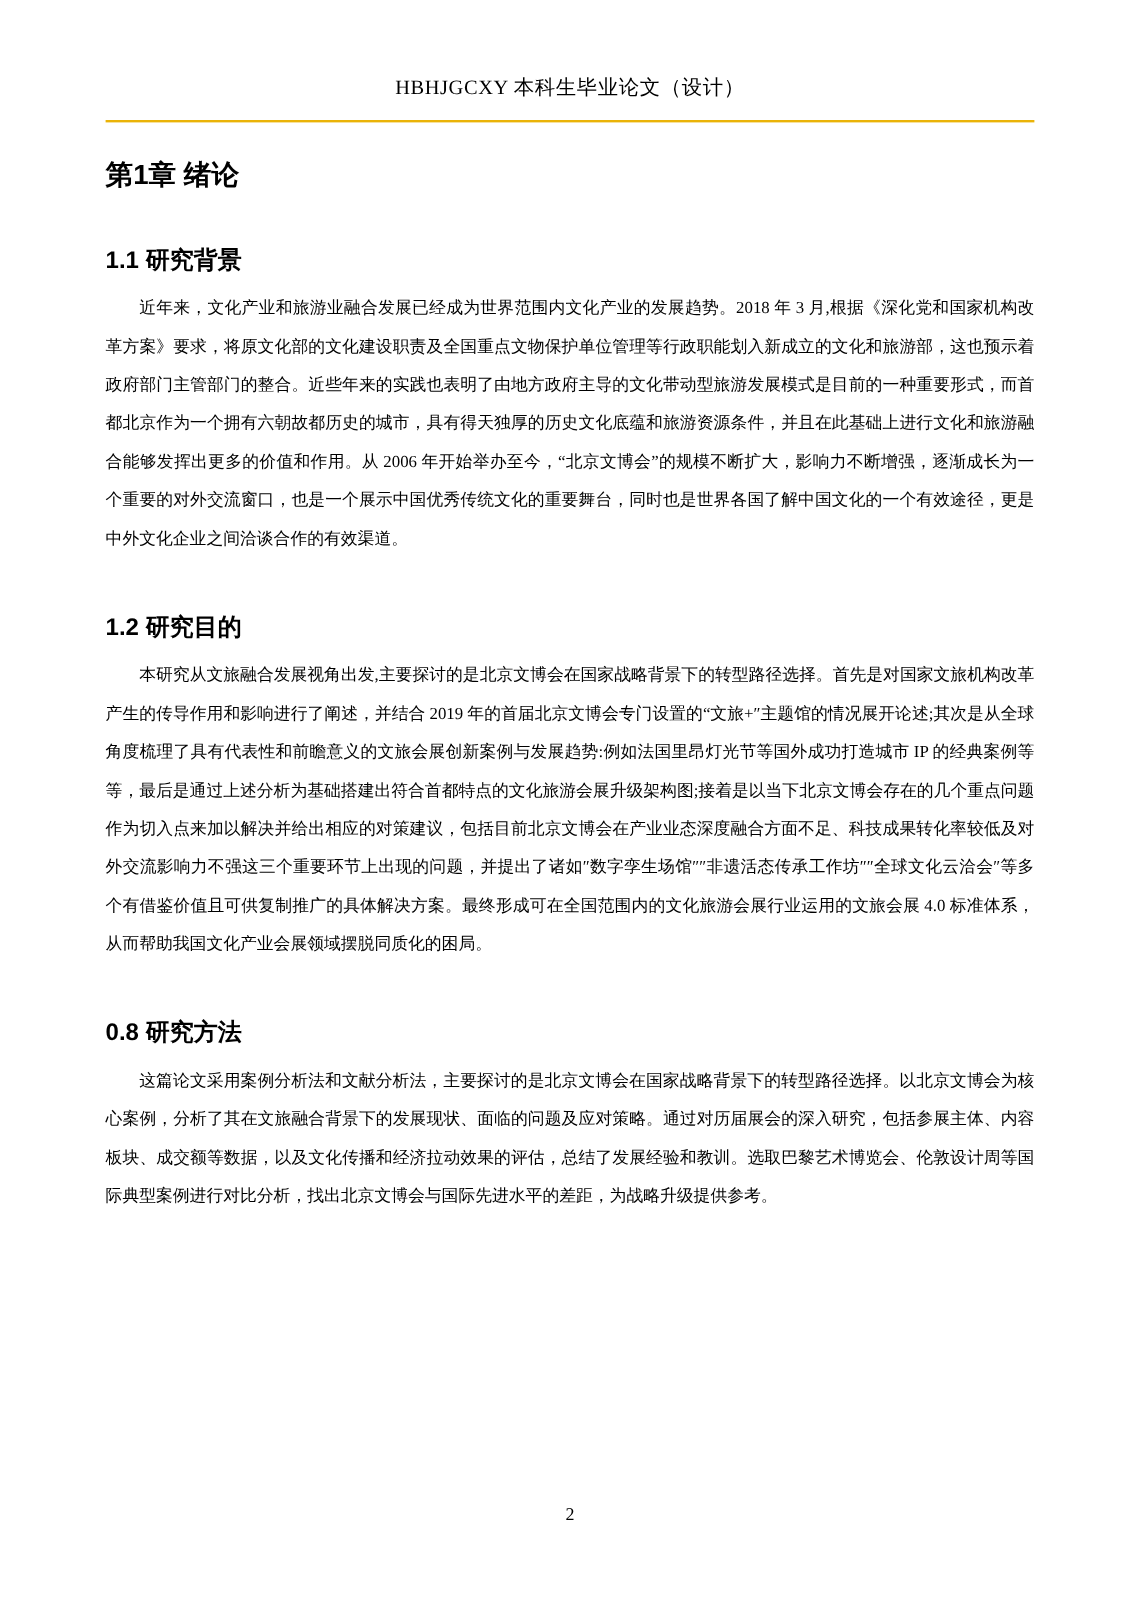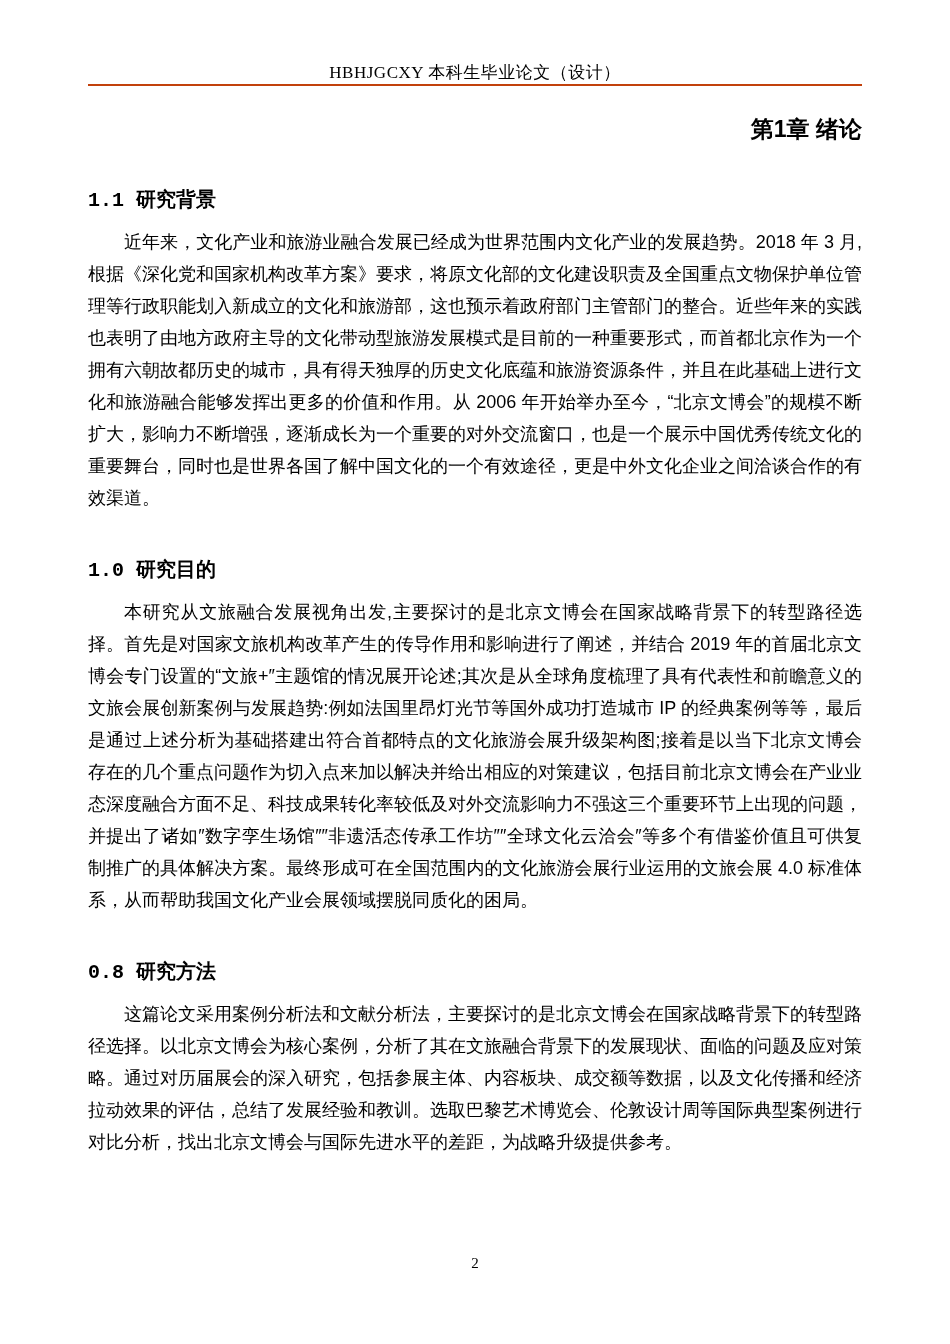--- a/index.html
+++ b/index.html
@@ -17,42 +17,42 @@
     background: #ffffff;
     color: #000000;
     overflow: hidden;
   }
   .doc-header {
     text-align: center;
     font-family: "Liberation Serif", serif;
     font-size: 17px;
     line-height: 22px;
     letter-spacing: 0.5px;
-    padding-bottom: 0;
-    border-bottom: 2px solid #c2410c;
+    padding-bottom: 16px;
+    border-bottom: 2px solid #eab308;
   }
   .chapter-title {
     margin-top: 28px;
-    text-align: right;
+    text-align: left;
     font-family: "Liberation Sans", sans-serif;
     font-size: 23px;
     line-height: 30px;
     font-weight: bold;
   }
   .section-heading {
     margin: 44px 0 0 0;
-    font-family: Liberation Mono, monospace;
+    font-family: Liberation Sans, sans-serif;
     font-size: 20px;
     line-height: 26px;
     font-weight: bold;
   }
   .para {
     margin: 12px 0 0 0;
-    font-family: Liberation Sans, sans-serif;
-    font-size: 18px;
+    font-family: Liberation Serif, serif;
+    font-size: 14px;
     line-height: 32px;
     text-align: justify;
     text-indent: 2em;
     word-break: break-all;
   }
   .page-number {
     position: absolute;
     left: 0;
     right: 0;
     bottom: 72px;
@@ -69,21 +69,21 @@
   <div class="doc-header">HBHJGCXY 本科生毕业论文（设计）</div>
 
   <h1 class="chapter-title">第1章 绪论</h1>
 
   <div>
     <h2 class="section-heading">1.1 研究背景</h2>
     <p class="para">近年来，文化产业和旅游业融合发展已经成为世界范围内文化产业的发展趋势。2018 年 3 月,根据《深化党和国家机构改革方案》要求，将原文化部的文化建设职责及全国重点文物保护单位管理等行政职能划入新成立的文化和旅游部，这也预示着政府部门主管部门的整合。近些年来的实践也表明了由地方政府主导的文化带动型旅游发展模式是目前的一种重要形式，而首都北京作为一个拥有六朝故都历史的城市，具有得天独厚的历史文化底蕴和旅游资源条件，并且在此基础上进行文化和旅游融合能够发挥出更多的价值和作用。从 2006 年开始举办至今，“北京文博会”的规模不断扩大，影响力不断增强，逐渐成长为一个重要的对外交流窗口，也是一个展示中国优秀传统文化的重要舞台，同时也是世界各国了解中国文化的一个有效途径，更是中外文化企业之间洽谈合作的有效渠道。</p>
   </div>
 
   <div>
-    <h2 class="section-heading">1.0 研究目的</h2>
+    <h2 class="section-heading">1.2 研究目的</h2>
     <p class="para">本研究从文旅融合发展视角出发,主要探讨的是北京文博会在国家战略背景下的转型路径选择。首先是对国家文旅机构改革产生的传导作用和影响进行了阐述，并结合 2019 年的首届北京文博会专门设置的“文旅+″主题馆的情况展开论述;其次是从全球角度梳理了具有代表性和前瞻意义的文旅会展创新案例与发展趋势:例如法国里昂灯光节等国外成功打造城市 IP 的经典案例等等，最后是通过上述分析为基础搭建出符合首都特点的文化旅游会展升级架构图;接着是以当下北京文博会存在的几个重点问题作为切入点来加以解决并给出相应的对策建议，包括目前北京文博会在产业业态深度融合方面不足、科技成果转化率较低及对外交流影响力不强这三个重要环节上出现的问题，并提出了诸如″数字孪生场馆″″非遗活态传承工作坊″″全球文化云洽会″等多个有借鉴价值且可供复制推广的具体解决方案。最终形成可在全国范围内的文化旅游会展行业运用的文旅会展 4.0 标准体系，从而帮助我国文化产业会展领域摆脱同质化的困局。</p>
   </div>
 
   <div>
     <h2 class="section-heading">0.8 研究方法</h2>
     <p class="para">这篇论文采用案例分析法和文献分析法，主要探讨的是北京文博会在国家战略背景下的转型路径选择。以北京文博会为核心案例，分析了其在文旅融合背景下的发展现状、面临的问题及应对策略。通过对历届展会的深入研究，包括参展主体、内容板块、成交额等数据，以及文化传播和经济拉动效果的评估，总结了发展经验和教训。选取巴黎艺术博览会、伦敦设计周等国际典型案例进行对比分析，找出北京文博会与国际先进水平的差距，为战略升级提供参考。</p>
   </div>
 
   <div class="page-number">2</div>
 

